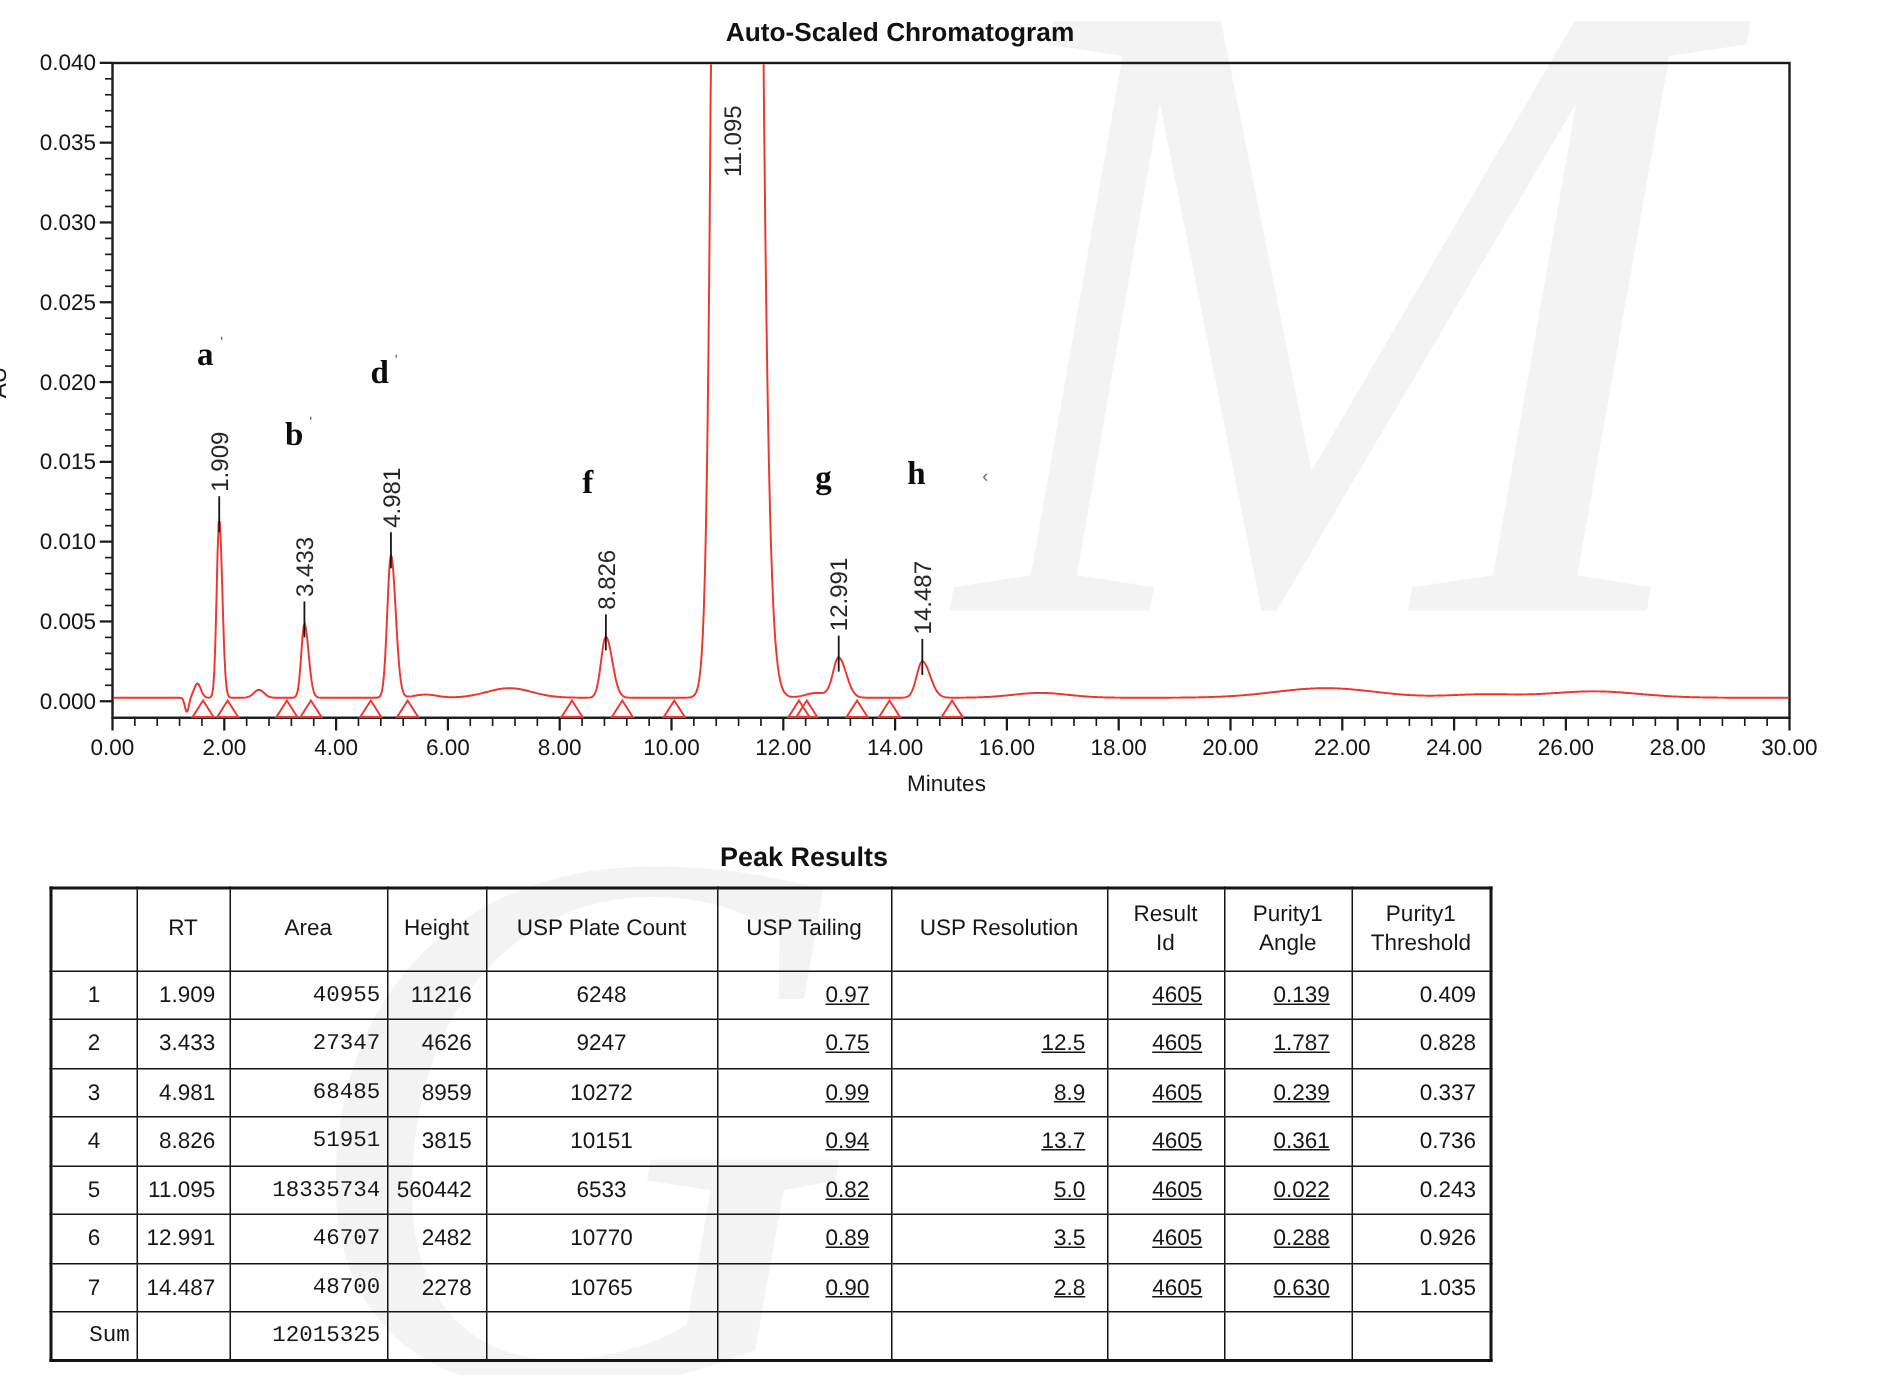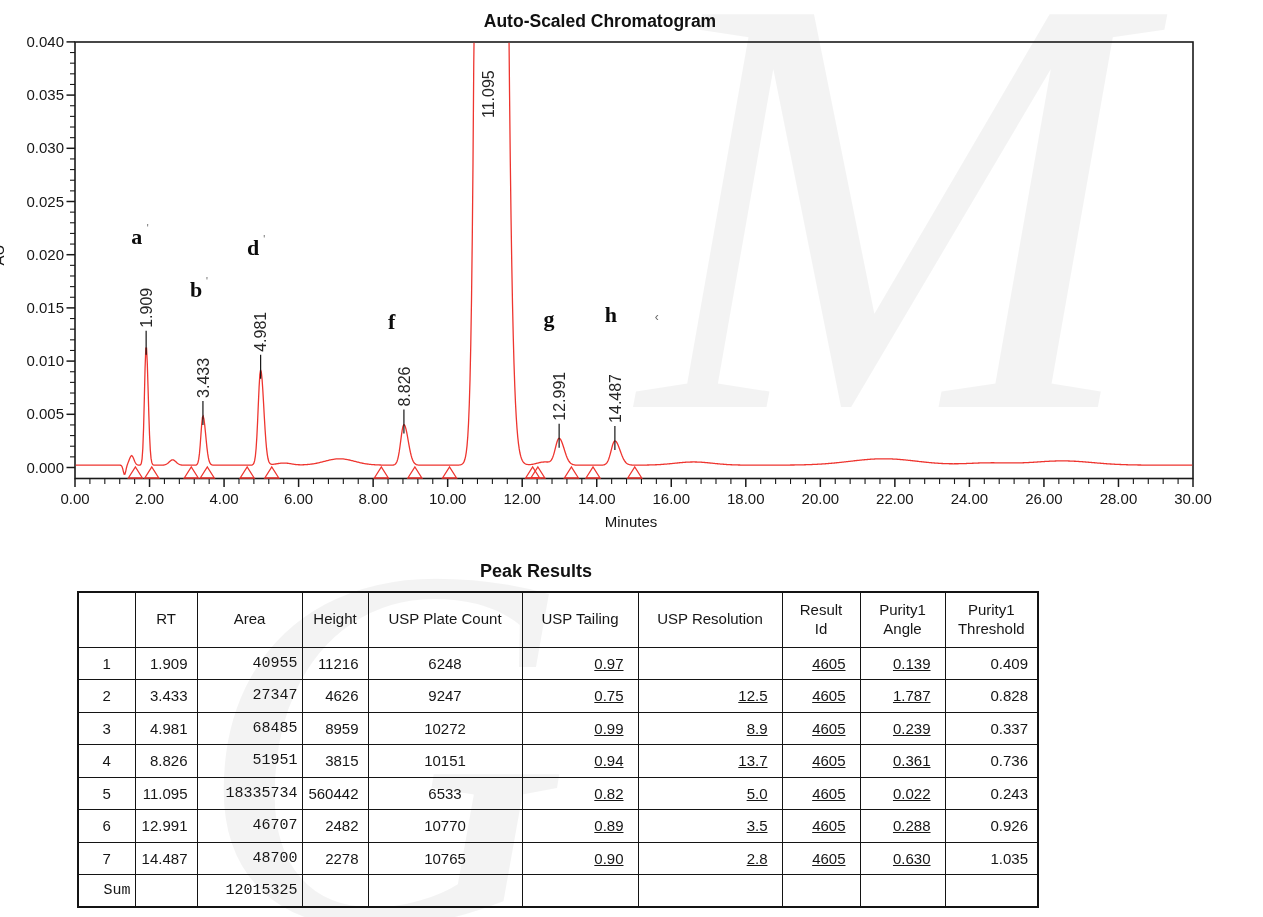--- a/index.html
+++ b/index.html
@@ -6,21 +6,21 @@
   #page{position:relative;width:1263px;height:917px;background:#ffffff;overflow:hidden;
         font-family:"Liberation Sans",sans-serif;color:#1b1b1b;}
   .wm-letter{position:absolute;font-family:"Liberation Serif",serif;font-style:italic;
              color:#000;opacity:0.045;line-height:0.8;pointer-events:none;user-select:none;}
   #chart-wrap{position:absolute;left:0;top:0;width:1209px;height:545px;}
   #chart-svg{position:absolute;left:0;top:0;}
   #table-title{position:absolute;left:0;top:561px;width:1072px;text-align:center;
                font-weight:bold;font-size:18px;color:#111;}
   #peak-table-wrap{position:absolute;left:33px;top:591px;}
   table.peak-table{border-collapse:collapse;table-layout:fixed;background:transparent;
-                   border:2px solid #141414;margin-left:44px;}
+                   border:2px solid #141414;}
   table.peak-table th, table.peak-table td{
       border:1.6px solid #141414;font-size:15px;color:#161616;
       overflow:hidden;white-space:pre-line;background:transparent;padding:0 4px;box-sizing:border-box;}
   table.peak-table th{font-weight:normal;text-align:center;height:55px;vertical-align:middle;line-height:1.25;}
   table.peak-table td{height:32.5px;vertical-align:middle;}
   .al-c{text-align:center;}
   .al-l{text-align:right;padding-left:6px !important;font-family:Liberation Mono, monospace;}
   .al-r{text-align:right;padding-right:9px !important;}
   .pr-lg{padding-right:14px !important;text-decoration:underline;}
 </style>

